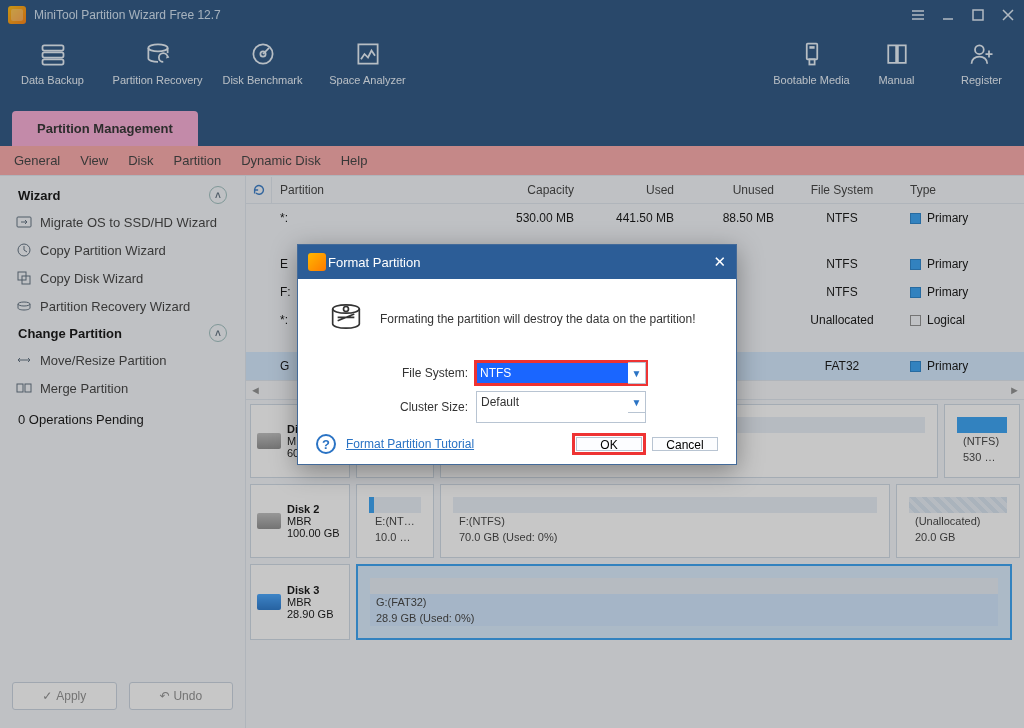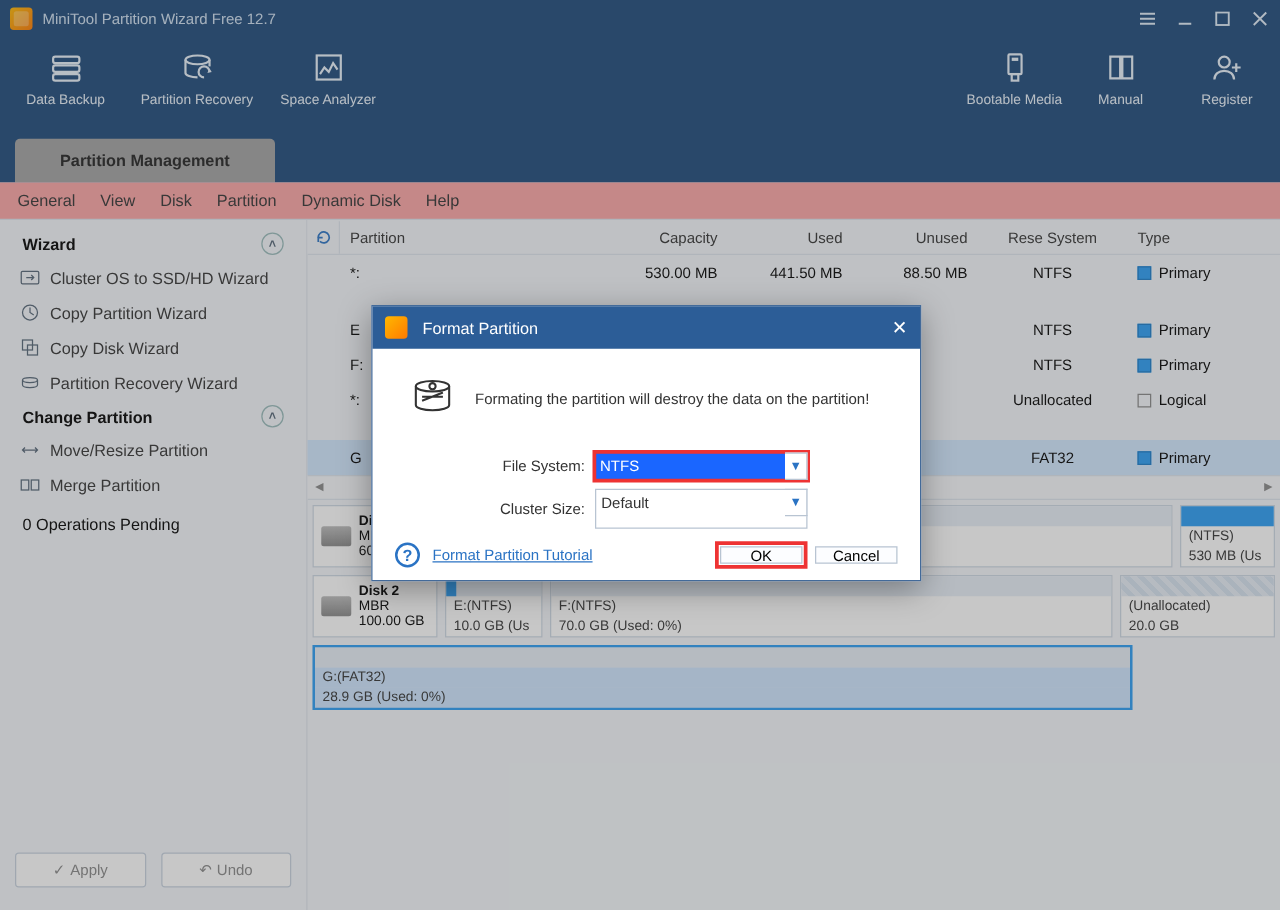--- a/index.html
+++ b/index.html
@@ -19,21 +19,21 @@
 .ribbon { height: 78px; background: #1e4a7a; display: flex; padding: 4px 0 0 0; }
 .ribbon .ritem { width: 105px; display:flex; flex-direction:column; align-items:center; justify-content:flex-start; gap:6px; color:#e9f2fb; font-size:11px; cursor:pointer; padding-top:6px; }
 .ribbon .ritem .ricon { width:28px; height:28px; }
 .ribbon .spacer { flex:1; }
 .ribbon .ritem.right { width:85px; }
 
 svg { display:block; }
 
 
 .tabstrip { height: 38px; background:#1e4a7a; display:flex; align-items:flex-end; padding-left:12px; }
-.tabstrip .tab { background:#a3a3a3; color:#222; font-weight:600; font-size:13px; padding:10px 36px; border-radius:4px 4px 0 0; }
+.tabstrip .tab { background:#f9a8d4; color:#222; font-weight:600; font-size:13px; padding:10px 25px; border-radius:4px 4px 0 0; }
 
 
 .main { position:absolute; top:146px; left:0; right:0; bottom:0; background:#f4f7fb; display:flex; flex-direction:column; }
 .menubar { height:30px; background:#fca5a5; display:flex; align-items:center; gap:20px; padding:0 14px; font-size:13px; color:#333; border-bottom:1px solid #dfe6ee; }
 .menubar span { cursor:pointer; }
 
 .workspace { flex:1; display:flex; }
 .sidebar { width:246px; border-right:1px solid #dfe6ee; background:#f4f7fb; padding:6px 0; font-size:13px; display:flex; flex-direction:column; }
 .side-section { padding:4px 18px; font-weight:600; display:flex; align-items:center; justify-content:space-between; }
 .side-section .chev { width:18px; height:18px; border:1px solid #9bb; border-radius:50%; display:flex; align-items:center; justify-content:center; font-size:10px; color:#567; }
@@ -58,31 +58,31 @@
 
 .scrollrow { height:20px; border-top:1px solid #dfe6ee; border-bottom:1px solid #dfe6ee; background:#f6f8fb; display:flex; align-items:center; justify-content:space-between; padding:0 4px; color:#888; font-size:11px;}
 .scrollrow .arrow{cursor:pointer;}
 
 
 .diskmap { flex:1; overflow:auto; padding:4px; }
 .diskrow { display:flex; gap:6px; margin-bottom:6px; }
 .diskinfo { width:100px; border:1px solid #cdd8e4; background:#fff; padding:4px 6px; font-size:11px; display:flex; align-items:center; gap:6px; }
 .diskinfo .dicon{ width:24px; height:16px; background:linear-gradient(#bbb,#888); border-radius:2px; }
 .diskinfo.usb .dicon{ background:linear-gradient(#3aa0ff,#1a6fc9); }
-.partbox { border:1px solid #cdd8e4; background:#fff; font-size:11px; padding:0; display:flex; flex-direction:column; }
+.partbox { border:1px solid #cdd8e4; background:#fff; font-size:11px; padding:12px; display:flex; flex-direction:column; }
 .partbox .bar { height:16px; position:relative; background:#e7eef7; }
 .partbox .bar .fill { position:absolute; top:0; left:0; bottom:0; background:#2a9df4; }
 .partbox .lbl { padding:2px 6px; white-space:nowrap; overflow:hidden; text-overflow:ellipsis; color:#333; }
 .partbox.stri .bar{ background:repeating-linear-gradient(45deg,#e7eef7,#e7eef7 4px,#d6e2f0 4px,#d6e2f0 8px);} 
 .partbox.sel { border:2px solid #2a9df4; background:#d9ecff;}
 .partbox.sel .lbl{ background:#cfe6ff; }
 
 
 .modal { position:absolute; z-index:10; left:297px; top:244px; width:440px; background:#fff; border:1px solid #436a99; box-shadow:0 6px 24px rgba(0,0,0,.35); }
-.modal .mtitle { height:34px; background:#2c5d97; color:#fff; display:flex; align-items:center; padding:0 10px; font-size:13px; gap:12px;}
+.modal .mtitle { height:34px; background:#2c5d97; color:#fff; display:flex; align-items:center; padding:0 10px; font-size:13px; gap:2px;}
 .modal .mtitle .appicon{ width:18px; height:18px; border-radius:3px; background:linear-gradient(135deg,#ffb800,#ff7a00);} 
 .modal .mtitle .close{ margin-left:auto; cursor:pointer; font-size:15px; }
 .modal .mbody { padding:14px 18px 10px 18px; font-size:12px; color:#333; }
 .modal .warnrow { display:flex; align-items:center; gap:14px; padding:6px 4px 16px 10px; }
 .modal .warnicon { width:40px; height:40px; }
 .modal .frow { display:flex; align-items:center; margin:7px 0; }
 .modal .frow label { width:160px; text-align:right; padding-right:8px; }
 .modal .tinput { width:170px; height:32px; border:1px solid #b8c4d2; background:#fff; padding:0 4px; font-size:12px; }
 .modal .selwrap { position:relative; width:170px; }
 .modal .selwrap .dd { position:absolute; right:0; top:0; width:18px; height:22px; border:1px solid #b8c4d2; border-left:none; display:flex; align-items:center; justify-content:center; color:#2a73c4; font-size:10px; background:#fff;}
@@ -140,20 +140,28 @@
         <ellipse cx="16" cy="9" rx="11" ry="4" fill="none" stroke="#e9f2fb" stroke-width="2"></ellipse>
         <path d="M5 9v12c0 2.2 4.9 4 11 4" fill="none" stroke="#e9f2fb" stroke-width="2"></path>
         <path d="M27 9v6" stroke="#e9f2fb" stroke-width="2"></path>
         <path d="M22 25a5 5 0 1 1 5-5" fill="none" stroke="#e9f2fb" stroke-width="2"></path>
         <path d="M27 17l2 3-4 1z" fill="#e9f2fb"></path>
       </svg>
     <span>Partition Recovery</span>
   </div>
   <div class="ritem">
     <svg class="ricon" viewBox="0 0 32 32">
+        <circle cx="16" cy="16" r="11" fill="none" stroke="#e9f2fb" stroke-width="2"></circle>
+        <circle cx="16" cy="16" r="3" fill="none" stroke="#e9f2fb" stroke-width="2"></circle>
+        <path d="M16 16L23 9" stroke="#e9f2fb" stroke-width="2"></path>
+      </svg>
+    <span>Disk Benchmark</span>
+  </div>
+  <div class="ritem">
+    <svg class="ricon" viewBox="0 0 32 32">
         <rect x="5" y="5" width="22" height="22" fill="none" stroke="#e9f2fb" stroke-width="2"></rect>
         <path d="M8 22l4-6 4 4 4-8 4 6" fill="none" stroke="#e9f2fb" stroke-width="2"></path>
       </svg>
     <span>Space Analyzer</span>
   </div>
   <div class="spacer"></div>
   <div class="ritem right">
     <svg class="ricon" viewBox="0 0 32 32">
         <rect x="10" y="4" width="12" height="18" rx="1" fill="none" stroke="#e9f2fb" stroke-width="2"></rect>
         <rect x="13" y="22" width="6" height="6" fill="none" stroke="#e9f2fb" stroke-width="2"></rect>
@@ -195,21 +203,21 @@
     <div class="sidebar">
       <div class="side-section">
         <span>Wizard</span>
         <span class="chev">˄</span>
       </div>
       <div class="side-item">
           <svg class="sicon" viewBox="0 0 16 16">
             <rect x="1" y="3" width="14" height="10" rx="1" fill="none" stroke="#567"></rect>
             <path d="M5 8h6M9 6l2 2-2 2" fill="none" stroke="#567"></path>
           </svg>
-          <span>Cluster OS to SSD/HD Wizard</span>
+          <span>Migrate OS to SSD/HD Wizard</span>
         </div>
       <div class="side-item">
           <svg class="sicon" viewBox="0 0 16 16">
             <circle cx="8" cy="8" r="6" fill="none" stroke="#567"></circle>
             <path d="M8 4v4l3 2" stroke="#567" fill="none"></path>
           </svg>
           <span>Copy Partition Wizard</span>
         </div>
       <div class="side-item">
           <svg class="sicon" viewBox="0 0 16 16">
@@ -260,21 +268,21 @@
           <div class="refresh">
               <svg width="14" height="14" viewBox="0 0 16 16">
                 <path d="M3 8a5 5 0 1 1 1.5 3.5" fill="none" stroke="#2a73c4" stroke-width="1.6"></path>
                 <path d="M3 12V8h4" fill="none" stroke="#2a73c4" stroke-width="1.6"></path>
               </svg>
             </div>
           <div class="gcell c-part">Partition</div>
           <div class="gcell c-cap">Capacity</div>
           <div class="gcell c-used">Used</div>
           <div class="gcell c-unused">Unused</div>
-          <div class="gcell c-fs">Rese System</div>
+          <div class="gcell c-fs">File System</div>
           <div class="gcell c-type">Type</div>
         </div>
         <div id="grid-rows">
             <div class="grow">
               <div style="width:26px"></div>
     <div class="gcell c-part">*:</div>
     <div class="gcell c-cap">530.00 MB</div>
     <div class="gcell c-used">441.50 MB</div>
     <div class="gcell c-unused">88.50 MB</div>
     <div class="gcell c-fs">NTFS</div>
@@ -373,20 +381,24 @@
             </div>
             <div class="partbox stri" style="width: 124px;">
               <div class="bar">
                 <div class="fill" style="width:0%"></div>
               </div>
               <div class="lbl">(Unallocated)</div>
               <div class="lbl">20.0 GB</div>
             </div>
           </div>
           <div class="diskrow">
+            <div class="diskinfo usb">
+              <div class="dicon"></div>
+              <div><b>Disk 3</b><br>MBR<br>28.90 GB</div>
+            </div>
             <div class="partbox sel" style="width: 656px;">
               <div class="bar">
                 <div class="fill" style="width:0%"></div>
               </div>
               <div class="lbl">G:(FAT32)</div>
               <div class="lbl">28.9 GB (Used: 0%)</div>
             </div>
           </div>
         </div>
     </div>

